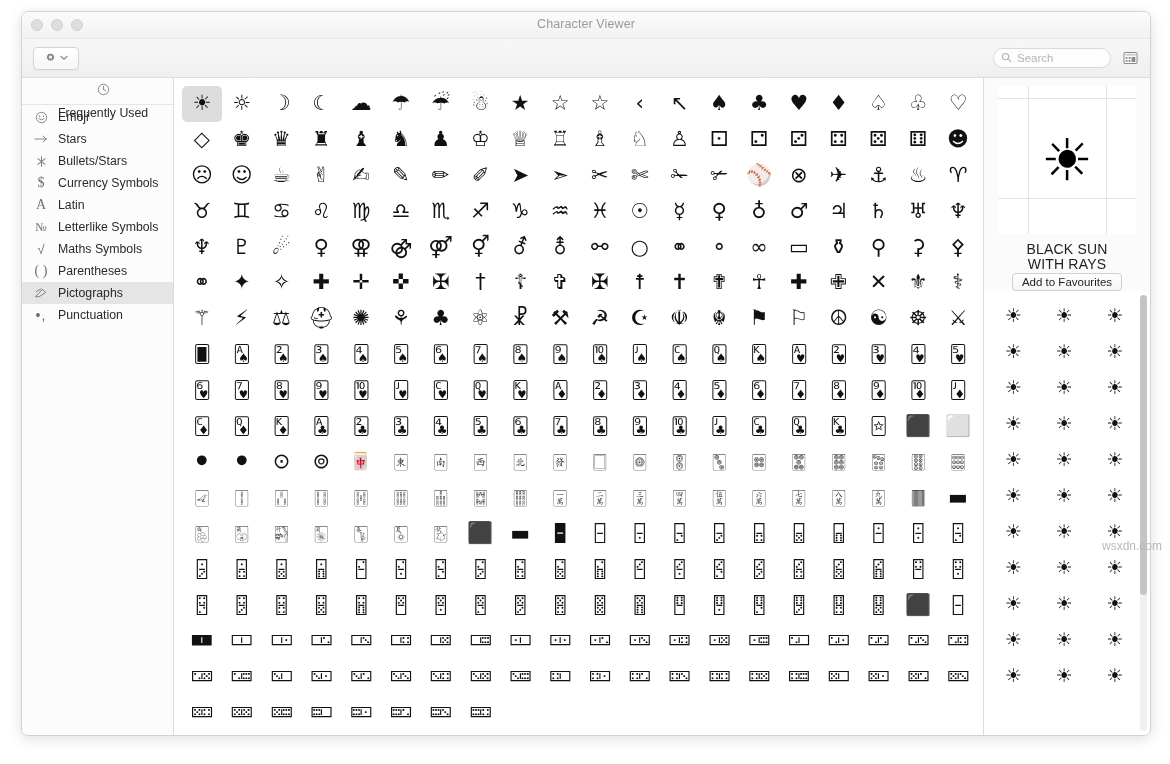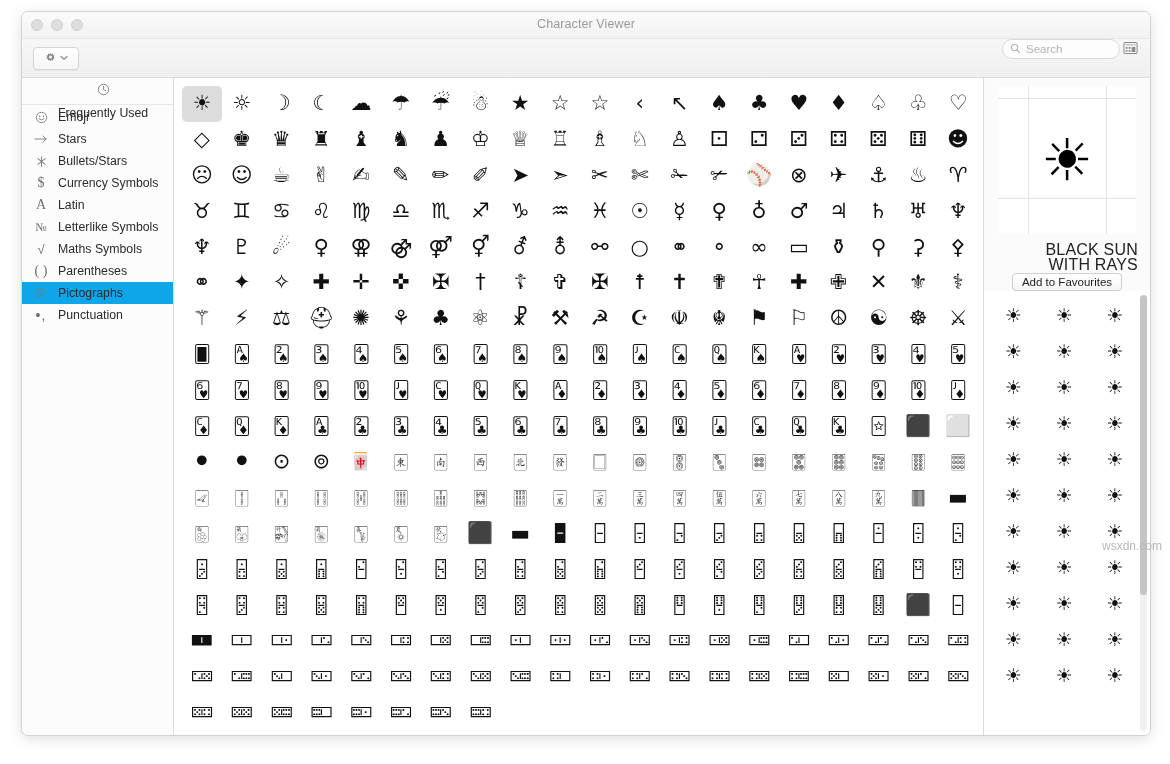--- a/index.html
+++ b/index.html
@@ -76,21 +76,21 @@
     display: flex; align-items: center; justify-content: center;
     gap: 3px;
     box-shadow: 0 1px 0 rgba(0,0,0,0.03);
   }
   .gear-btn svg { display: block; }
 
   .toolbar-right {
     position: absolute;
     right: 10px; top: 0;
     height: 38px;
-    display: flex; align-items: flex-start; 
+    display: flex; align-items: center; gap: 9px;
   }
   .searchbox {
     width: 118px; height: 20px;
     background: #fdfdfd;
     border: 1px solid #d9d9d9;
     border-radius: 10px;
     display: flex; align-items: center;
     padding: 0 7px;
     gap: 5px;
     box-sizing: border-box;
@@ -123,21 +123,21 @@
   .side-item {
     height: 22px;
     display: flex; align-items: center;
     padding-left: 11px;
     gap: 9px;
     font-size: 12.3px;
     color: #2b2b2b;
     box-sizing: border-box;
   }
   .side-item.first { margin-top: 3px; flex-direction: column; }
-  .side-item.sel { background: #0ea5e9; }
+  .side-item.sel { background: #e5e5e5; }
   .side-sep {
     height: 1px; background: #e6e6e6;
     margin: 1px 0 1px 0;
   }
   .side-ico {
     width: 16px; height: 14px;
     flex: 0 0 16px;
     display: flex; align-items: center; justify-content: center;
     font-size: 12px;
     color: #6e6e6e;
@@ -196,22 +196,22 @@
   .gl.v { top: 0; bottom: 0; width: 1px; }
   .gl.dot { background: transparent; border-top: 1px dotted #dddddd; height: 0; }
   .preview-glyph {
     position: relative;
     font-size: 58px;
     line-height: 1;
     color: #000;
     font-family: "DejaVu Sans", sans-serif;
   }
   .char-name {
-    text-align: right;
-    font-size: 16px;
+    text-align: center;
+    font-size: 14px;
     color: #222;
     line-height: 15px;
     margin-top: 8px;
     padding: 0 12px;
     letter-spacing: 0.2px;
   }
   .fav-btn {
     margin: 1px auto 0 auto;
     display: block;
     padding: 2px 9px;

